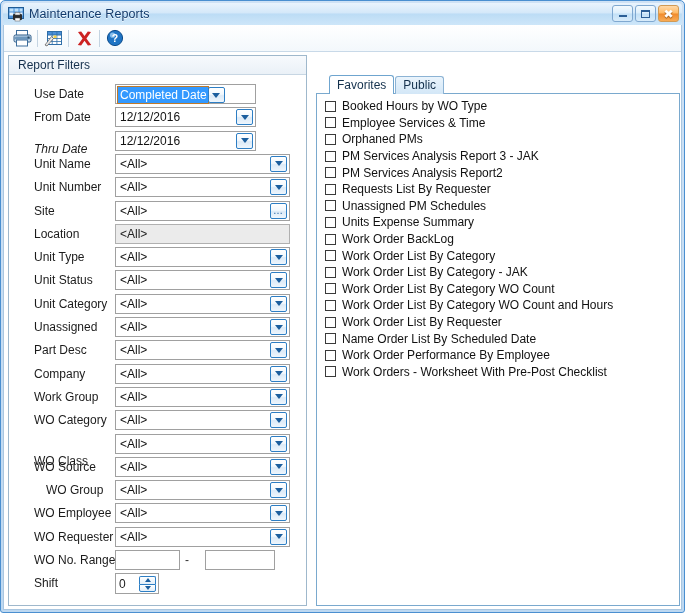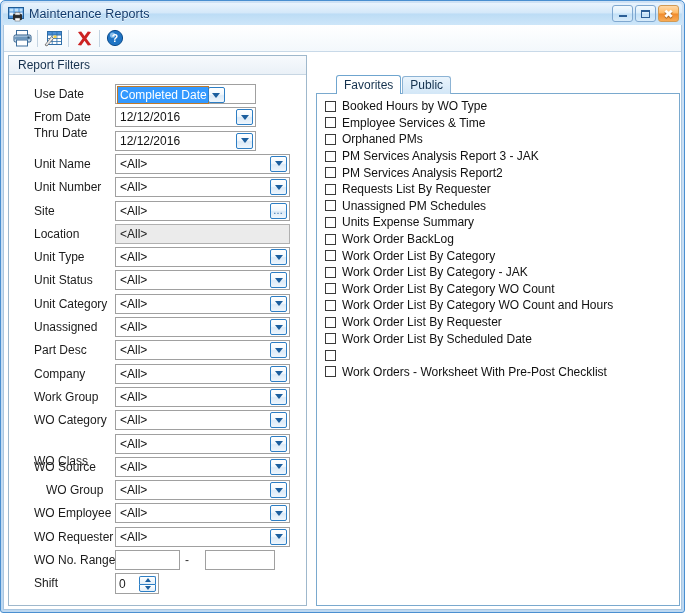--- a/index.html
+++ b/index.html
@@ -152,21 +152,21 @@
     background:linear-gradient(to bottom,#ffffff,#e3eff9);
     display:flex;align-items:center;justify-content:center;
   }
   .sb.up{border-radius:2px 2px 0 0;border-bottom:none;}
   .sb.dn{border-radius:0 0 2px 2px;}
   .sup{width:0;height:0;border-left:3px solid transparent;border-right:3px solid transparent;border-bottom:4px solid #1b5e9e;}
   .sdn{width:0;height:0;border-left:3px solid transparent;border-right:3px solid transparent;border-top:4px solid #1b5e9e;}
 
   
   .tabpanel{position:absolute;left:312px;top:50px;width:364px;height:531px;}
-  .tabstrip{position:absolute;left:12px;top:0;height:19px;display:flex;align-items:center;z-index:3;padding-left:8px;}
+  .tabstrip{position:absolute;left:5px;top:0;height:19px;display:flex;align-items:center;z-index:3;padding-left:8px;}
   .tab{
     height:18px;box-sizing:border-box;
     padding:0 7px;
     font-size:12px;color:#14314d;
     line-height:17px;
     border:1px solid #8cb3d4;
     border-bottom:none;
     border-radius:3px 3px 0 0;
     background:linear-gradient(to bottom,#eaf4fc,#d3e7f7);
     margin-right:1px;
@@ -283,21 +283,21 @@
               <span class="chev"></span>
             </span>
           </div>
           <div class="flabel" style="top: 31.3px;">From Date</div>
           <div class="combo" style="top: 32.3px; left: 106px; width: 141px;">
             <span class="ctext">12/12/2016</span>
             <span class="dbtn">
               <span class="chev"></span>
             </span>
           </div>
-          <div class="flabel" style="top: 47px;">Thru Date</div>
+          <div class="flabel" style="top: 63px; font-style: italic;">Thru Date</div>
           <div class="combo" style="top: 55.6px; left: 106px; width: 141px;">
             <span class="ctext">12/12/2016</span>
             <span class="dbtn">
               <span class="chev"></span>
             </span>
           </div>
           <div class="flabel" style="top: 77.9px;">Unit Name</div>
           <div class="combo" style="top: 78.9px; left: 106px; width: 175px;">
             <span class="ctext">&lt;All&gt;</span>
             <span class="dbtn">
@@ -489,24 +489,25 @@
           <div class="litem">
             <span class="cbox"></span>
             <span class="ltext">Work Order List By Category WO Count and Hours</span>
           </div>
           <div class="litem">
             <span class="cbox"></span>
             <span class="ltext">Work Order List By Requester</span>
           </div>
           <div class="litem">
             <span class="cbox"></span>
-            <span class="ltext">Work Order List By Scheduled Date</span>
-          </div>
-          <div class="litem">
-            <span class="cbox"></span>
+            <span class="ltext">Name Order List By Scheduled Date</span>
+          </div>
+          <div class="litem">
+            <span class="cbox"></span>
+            <span class="ltext">Work Order Performance By Employee</span>
           </div>
           <div class="litem">
             <span class="cbox"></span>
             <span class="ltext">Work Orders - Worksheet With Pre-Post Checklist</span>
           </div>
         </div>
     </div>
 
   </div>
 </div>

